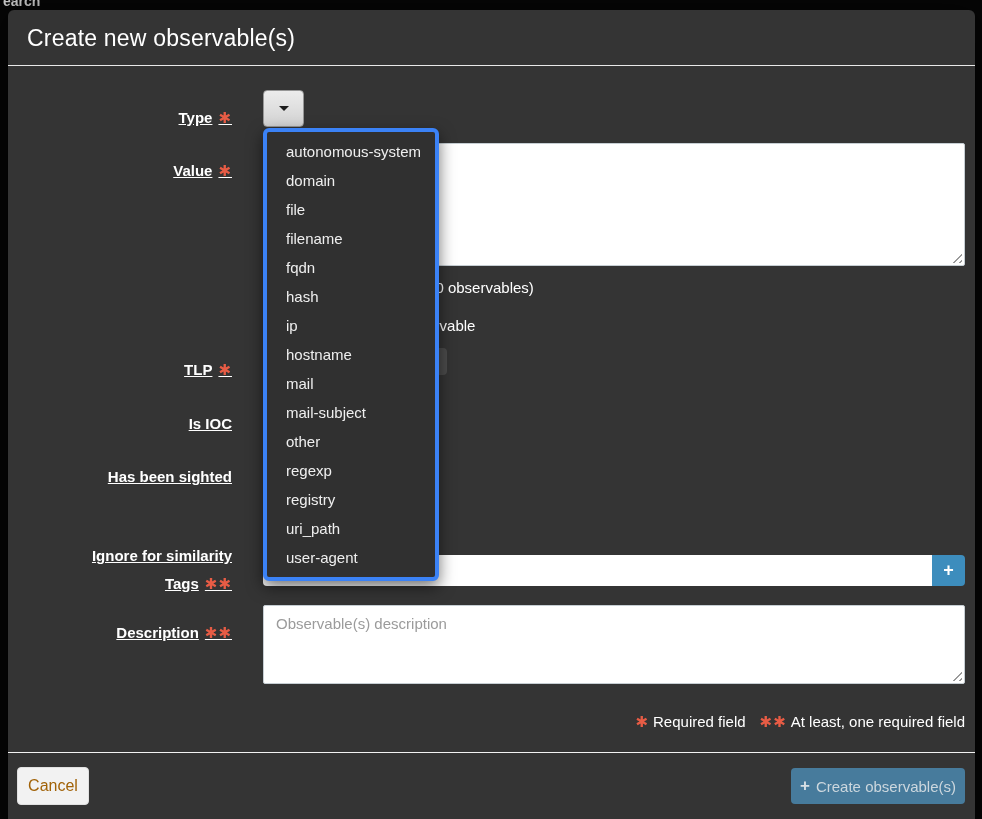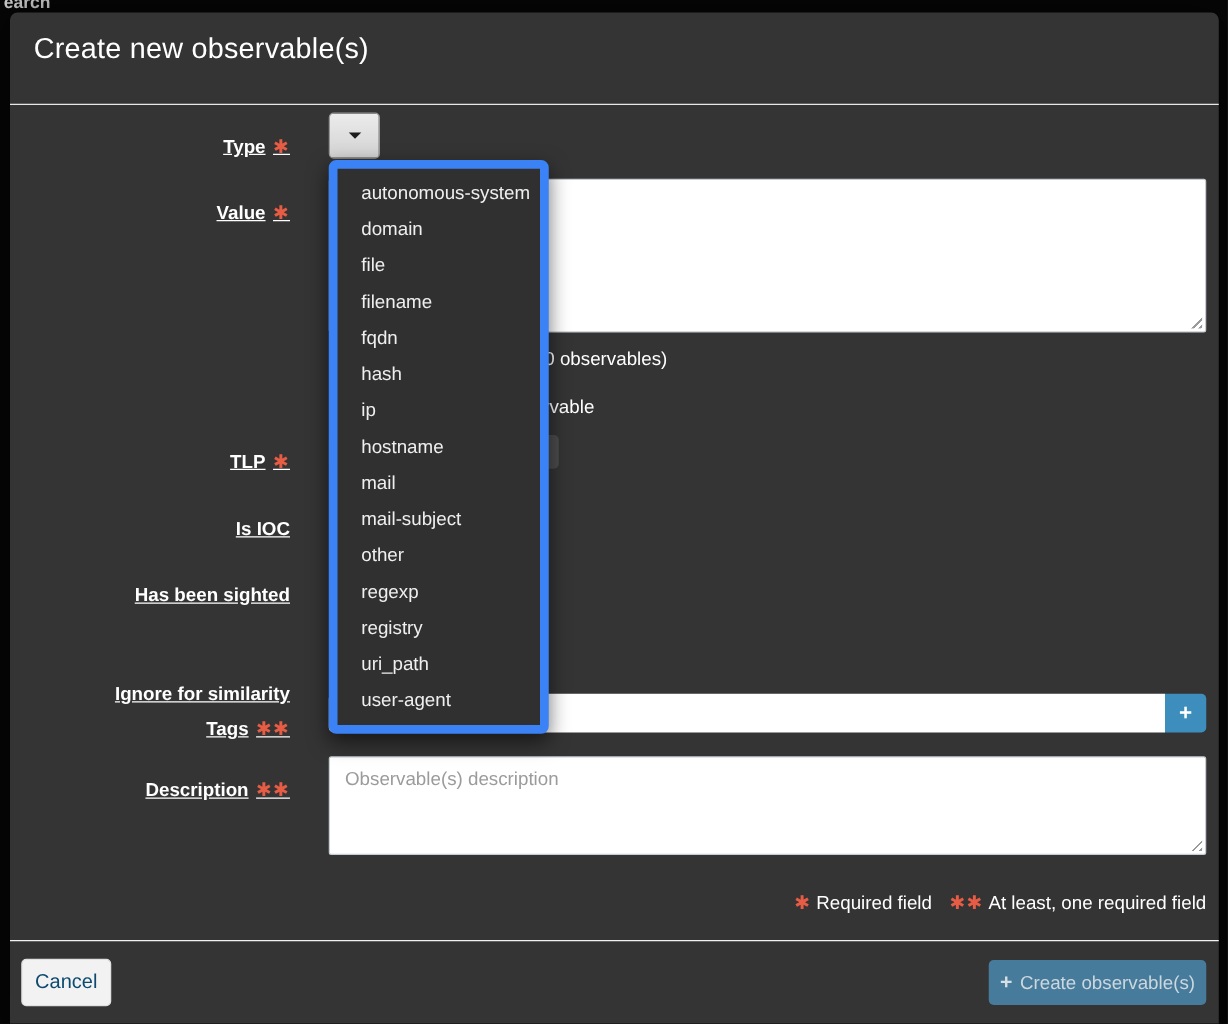--- a/index.html
+++ b/index.html
@@ -17,21 +17,21 @@
   }
   .modal {
     position: absolute; left: 8px; top: 10px;
     width: 967px; height: 809px;
     background: #343434;
     border-radius: 6px 6px 0 0;
     box-shadow: 0 4px 30px rgba(0,0,0,.7);
     z-index: 2;
   }
   .modal-header {
-    position: absolute; top: 0; left: 0; right: 0; height: 74px;
+    position: absolute; top: 0; left: 0; right: 0; height: 56px;
     border-bottom: 1px solid #e8e8e8;
   }
   .modal-title {
     position: absolute; left: 19px; top: 15px;
     color: #ffffff; font-size: 23px; font-weight: 400;
     letter-spacing: .2px;
   }
   
   .lbl {
     position: absolute; left: 0; width: 224px;
@@ -125,37 +125,37 @@
     color: #ffffff; font-size: 15px; font-weight: 400;
     white-space: nowrap;
   }
   .legend .req { margin: 0 4px 0 0; }
   .legend .gap { display: inline-block; width: 14px; }
 
   
   .menu {
     position: absolute; left: 255px; top: 118px; width: 176px;
     background: #303030;
-    border: 7px solid #3b82f6; border-radius: 6px;
+    border: 4px solid #3b82f6; border-radius: 6px;
     box-shadow: 0 6px 16px rgba(0,0,0,.55);
     padding: 5px 0;
     z-index: 30;
   }
   .menu-item {
     height: 29px; line-height: 29px; padding-left: 19px;
     color: #efefef; font-size: 15px; cursor: pointer;
     white-space: nowrap;
   }
 
   
   .ft-line { position: absolute; left: 0; right: 0; top: 742px; height: 1px; background: #f2f2f2; }
   .btn-cancel {
     position: absolute; left: 9px; top: 757px;
     width: 72px; height: 38px;
-    background: #f2f2f2; color: #0c4a6e;
+    background: #f2f2f2; color: #a16207;
     border: 1px solid #e0e0e0; border-radius: 4px;
     font-family: "Liberation Sans", "DejaVu Sans", sans-serif;
     font-size: 16px; cursor: pointer;
   }
   .btn-create {
     position: absolute; left: 783px; top: 758px;
     width: 174px; height: 36px;
     background: #477b9c; color: #ccd7de;
     border: none; border-radius: 4px;
     font-family: "Liberation Sans", "DejaVu Sans", sans-serif;

